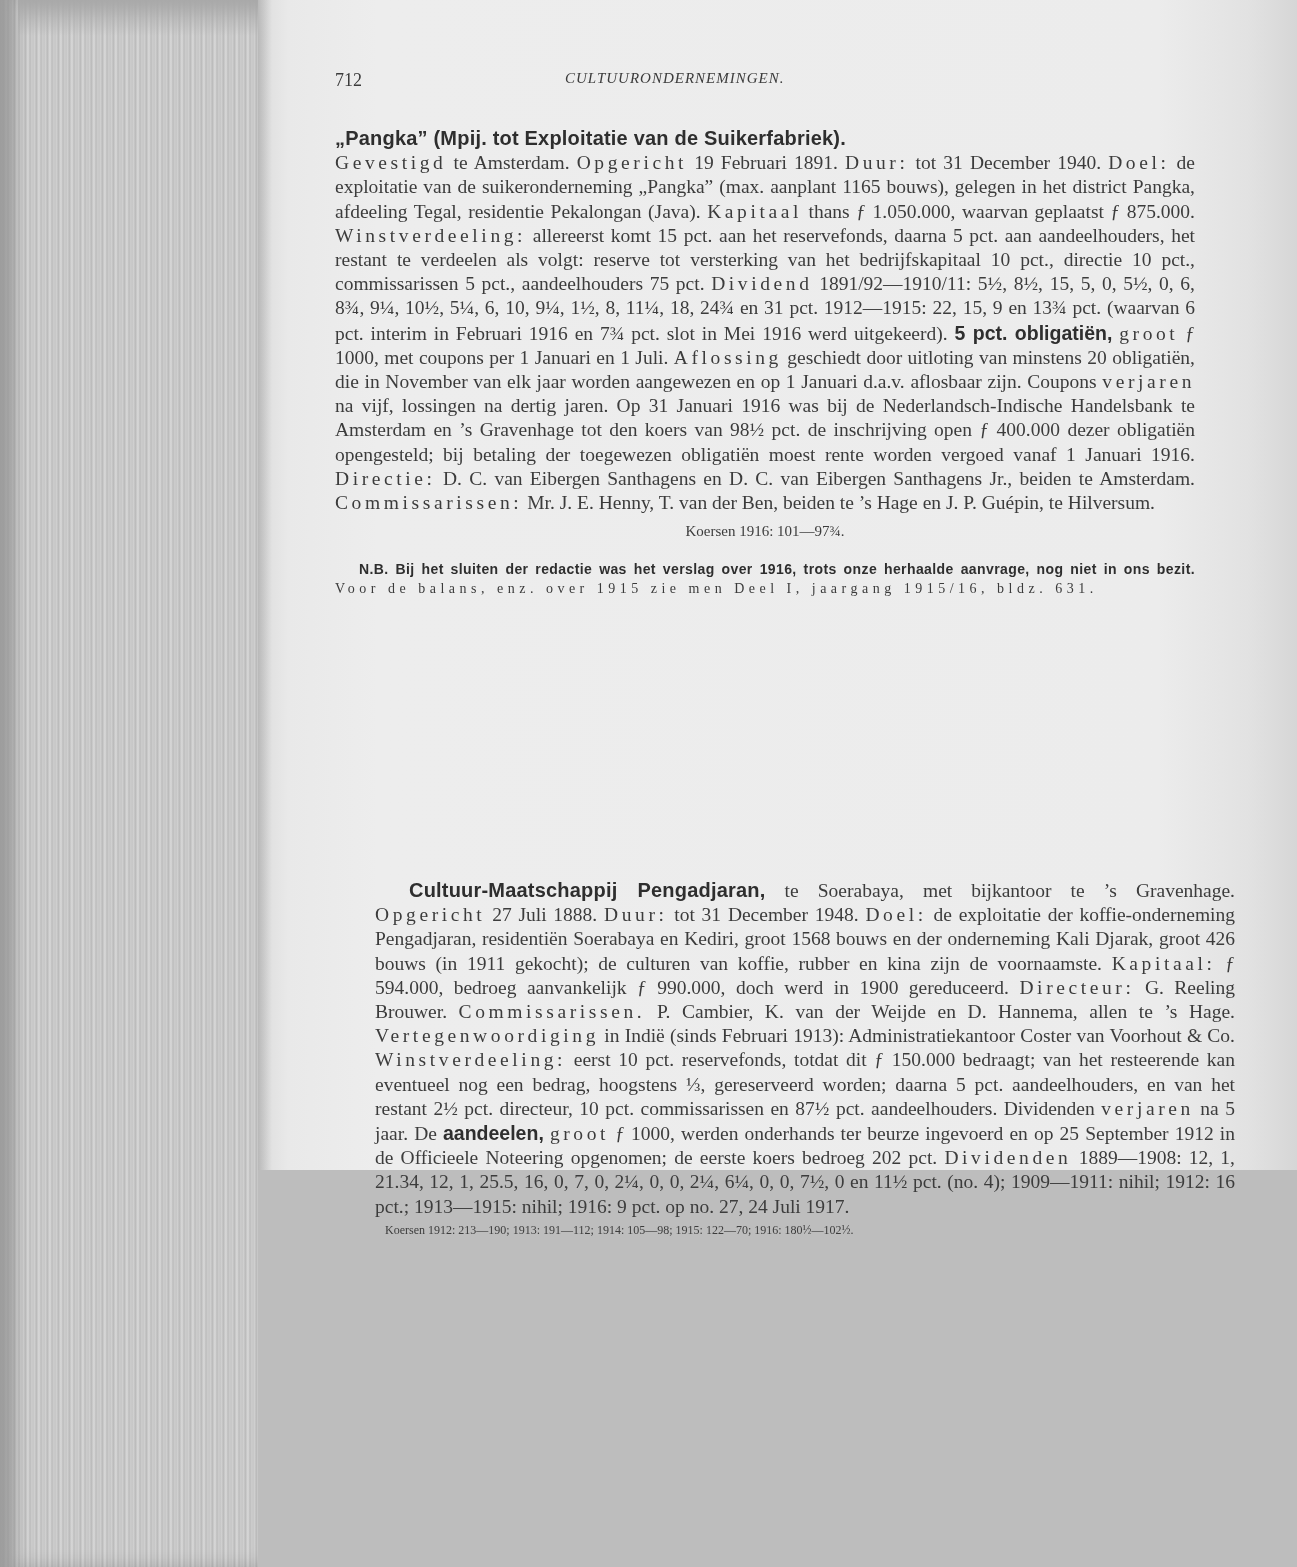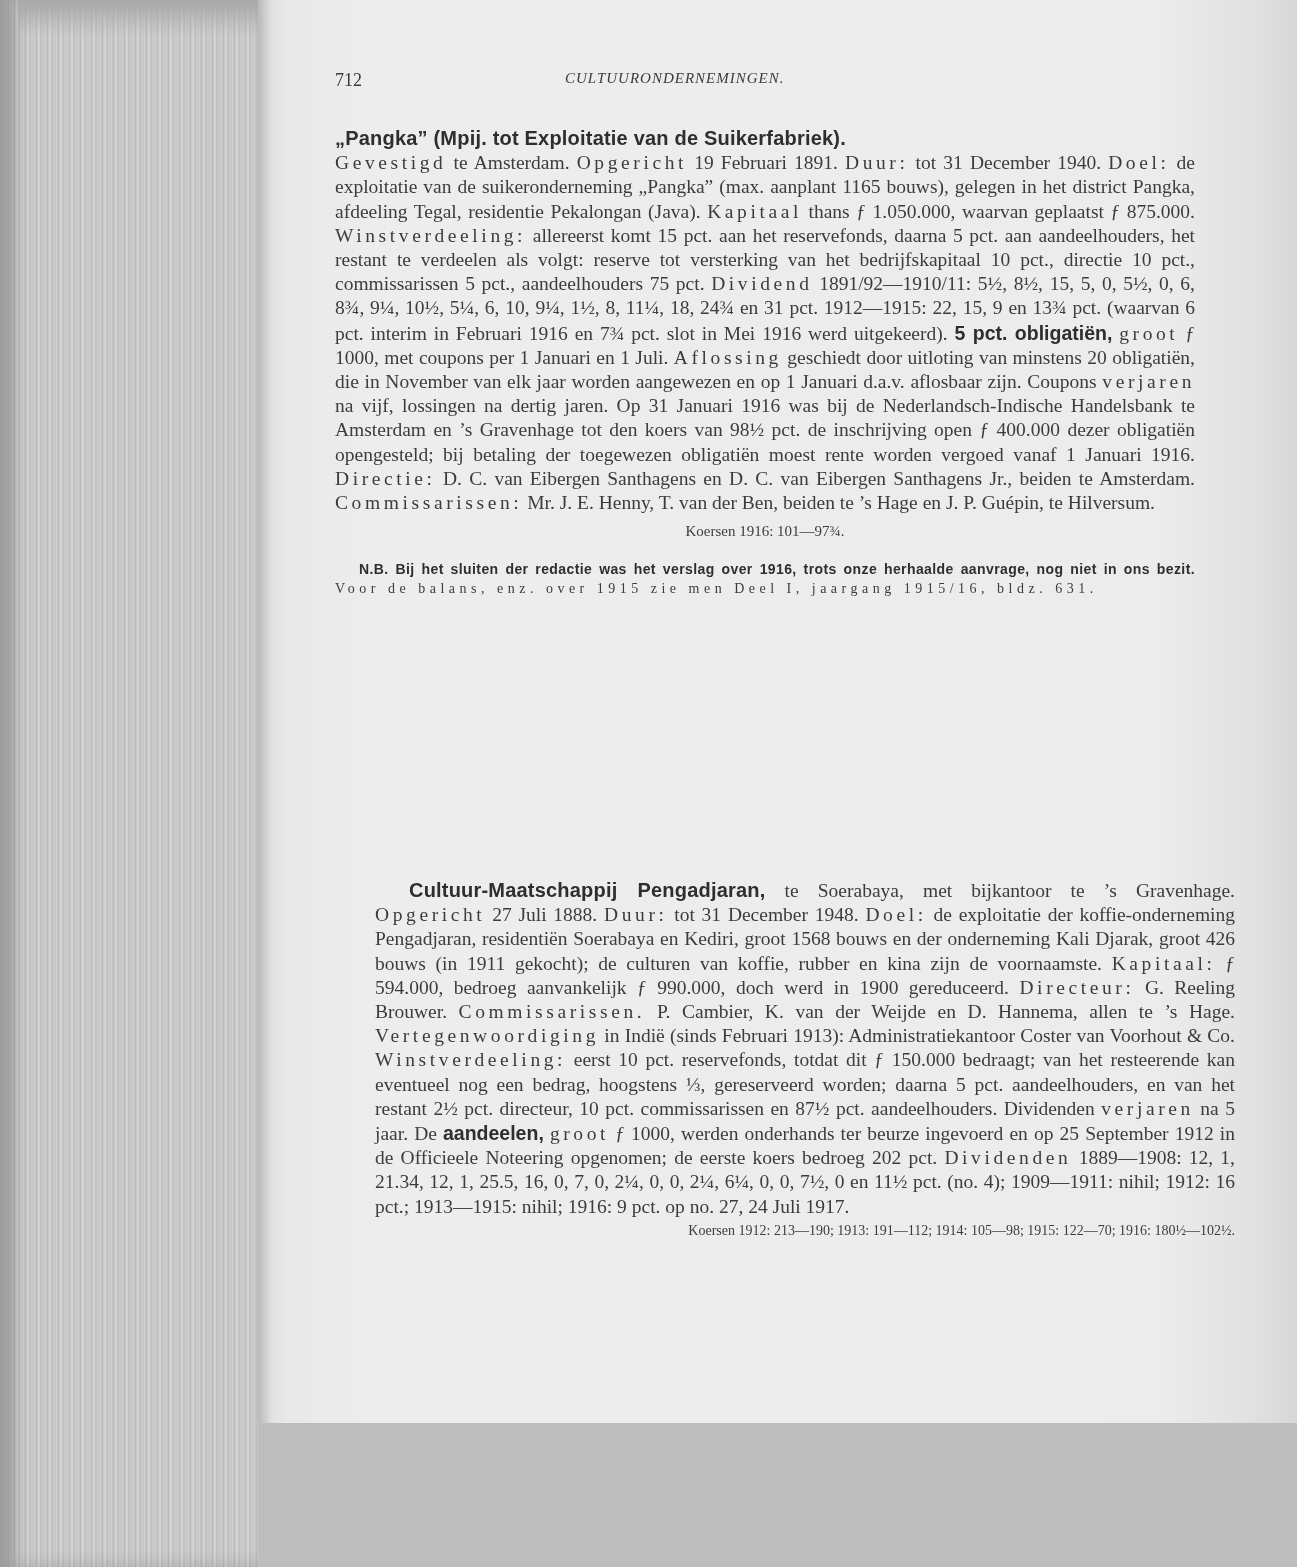--- a/index.html
+++ b/index.html
@@ -18,42 +18,42 @@
     }
     .page-edges::before {
       content: ""; position: absolute; left: 0; top: 0; width: 20px; height: 100%;
       background: linear-gradient(90deg, #9d9d9d, rgba(180,180,180,0));
     }
     .page-edges::after {
       content: ""; position: absolute; left: 18px; top: 0; width: 240px; height: 36px;
       background: linear-gradient(180deg, #a9a9a9, rgba(200,200,200,0));
     }
     .page {
-      position: absolute; left: 258px; top: 0; width: 1039px; height: 1423px;
+      position: absolute; left: 258px; top: 0; width: 1039px; height: 1170px;
       background: linear-gradient(90deg, #dcdcdc 0px, #e9e9e9 30px, #ededed 120px, #ececec 900px, #e2e2e2 990px, #d6d6d6 1039px);
       color: #3b3b3b;
     }
     .gutter-shadow {
       position: absolute; left: 0; top: 0; width: 14px; height: 100%;
       background: linear-gradient(90deg, rgba(120,120,120,0.35), rgba(200,200,200,0));
     }
     .text-block { position: absolute; left: 77px; width: 860px; }
     .running-head { position: absolute; top: 70px; left: 77px; width: 860px; height: 26px; }
     .page-number { position: absolute; left: 0; top: 0; font-size: 18px; }
     .running-title { position: absolute; left: 230px; top: 0; font-size: 15px; font-style: italic; letter-spacing: 1px; }
 
     .para { font-size: 19.5px; line-height: 24.2px; text-align: justify; margin: 0; color: #3c3c3c; }
     .bold-sans { font-family: "Liberation Sans", "DejaVu Sans", sans-serif; font-weight: bold; color: #2e2e2e; }
     .spaced { letter-spacing: 3.6px; }
     .company-title { font-size: 20px; letter-spacing: 0.2px; }
     .center-line { text-align: center; font-size: 15px; margin: 0; color: #3c3c3c; }
     .nb { font-size: 14px; line-height: 19px; text-align: justify; margin: 0; }
     .nb .bold-sans { letter-spacing: 0.4px; }
     .nb .spaced { letter-spacing: 4.5px; }
-    .koersen2 { font-size: 14px; margin: 0; padding-left: 10px; color: #3c3c3c; text-align: right; }
+    .koersen2 { font-size: 12px; margin: 0; padding-left: 10px; color: #3c3c3c; }
   </style>
 </head>
 <body>
 
 <div class="page-edges"></div>
 
 <div class="page">
   <div class="gutter-shadow"></div>
 
   <div class="running-head">

